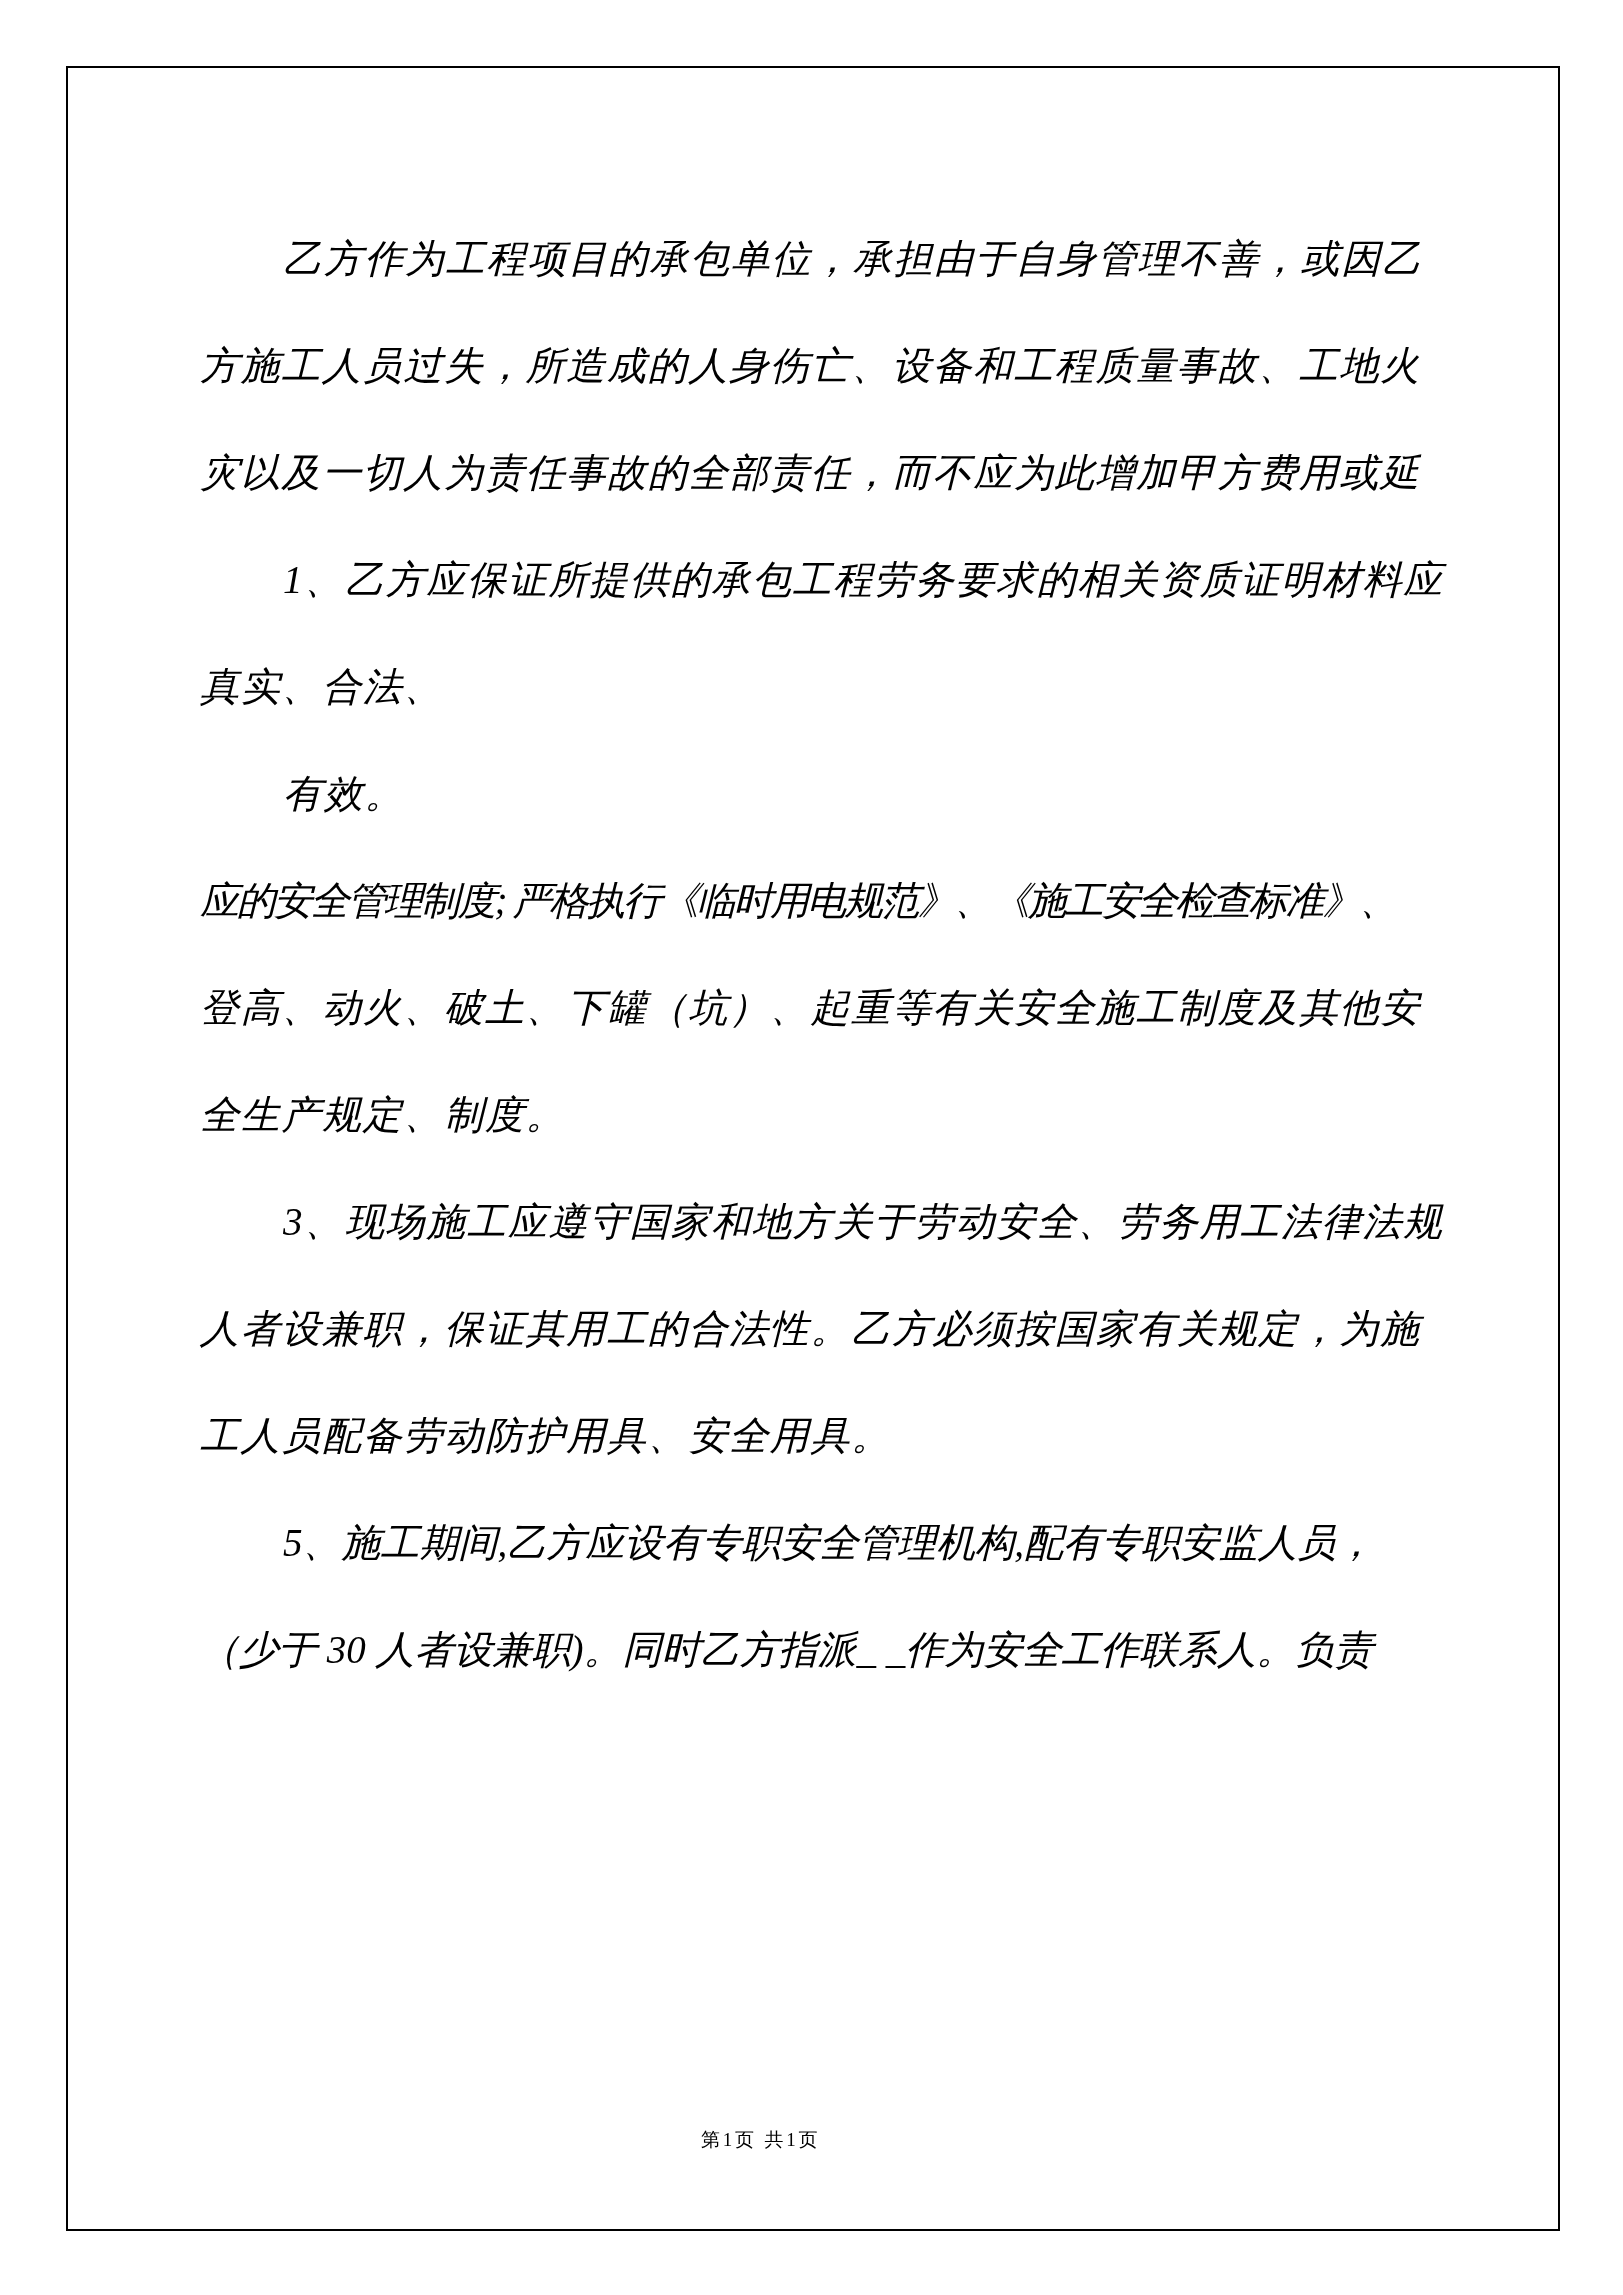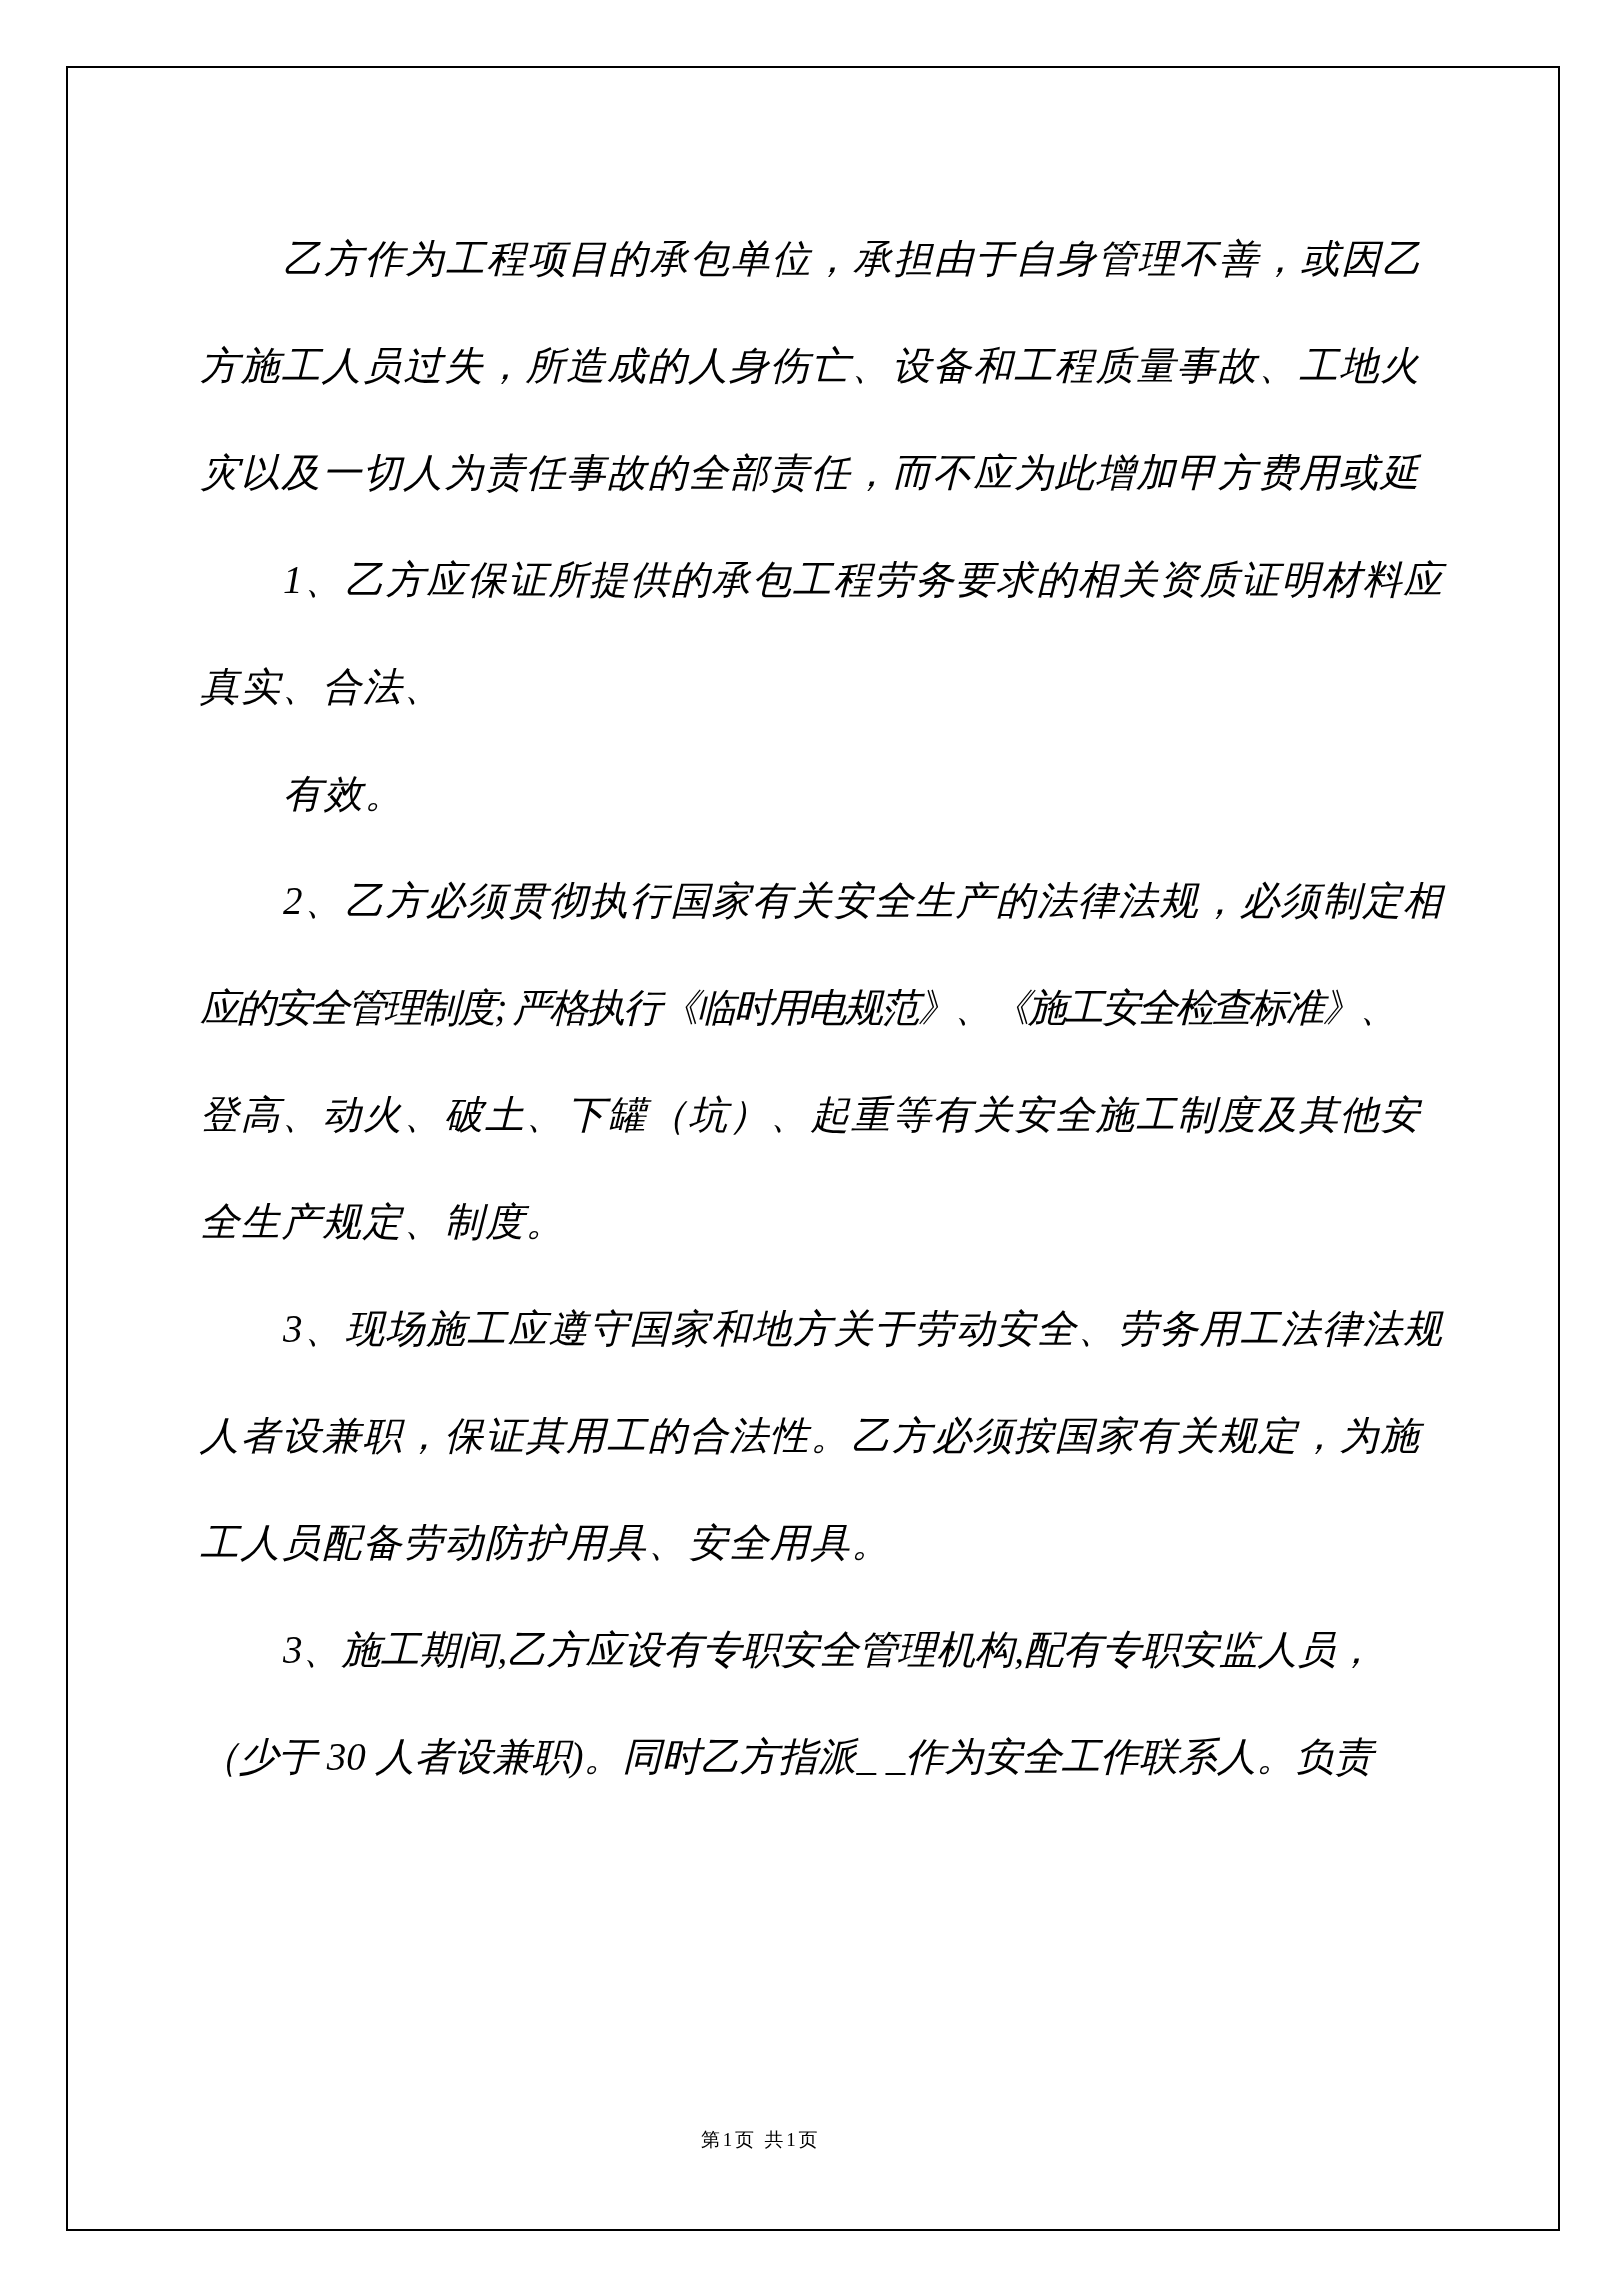--- a/index.html
+++ b/index.html
@@ -66,26 +66,25 @@
 <div class="page">
   <div class="frame"></div>
 
   <div class="content">
     <div class="line indent">乙方作为工程项目的承包单位，承担由于自身管理不善，或因乙</div>
     <div class="line">方施工人员过失，所造成的人身伤亡、设备和工程质量事故、工地火</div>
     <div class="line">灾以及一切人为责任事故的全部责任，而不应为此增加甲方费用或延</div>
     <div class="line indent">1、乙方应保证所提供的承包工程劳务要求的相关资质证明材料应</div>
     <div class="line">真实、合法、</div>
     <div class="line indent">有效。</div>
-    <div class="line indent">2、乙方必须贯彻执行国家有关安全生产的法律法规，必须制定相</div>
     <div class="line tighter">应的安全管理制度; 严格执行《临时用电规范》、《施工安全检查标准》、</div>
     <div class="line">登高、动火、破土、下罐（坑）、起重等有关安全施工制度及其他安</div>
     <div class="line">全生产规定、制度。</div>
     <div class="line indent">3、现场施工应遵守国家和地方关于劳动安全、劳务用工法律法规</div>
     <div class="line">人者设兼职，保证其用工的合法性。乙方必须按国家有关规定，为施</div>
     <div class="line">工人员配备劳动防护用具、安全用具。</div>
-    <div class="line indent tight">3、施工期间,乙方应设有专职安全管理机构,配有专职安监人员，</div>
+    <div class="line indent tight">5、施工期间,乙方应设有专职安全管理机构,配有专职安监人员，</div>
     <div class="line tight">（少于 30 人者设兼职)。同时乙方指派_ _作为安全工作联系人。负责</div>
   </div>
 
   <div class="footer">第1页  共1页</div>
 </div>
 
 
 </body></html>

